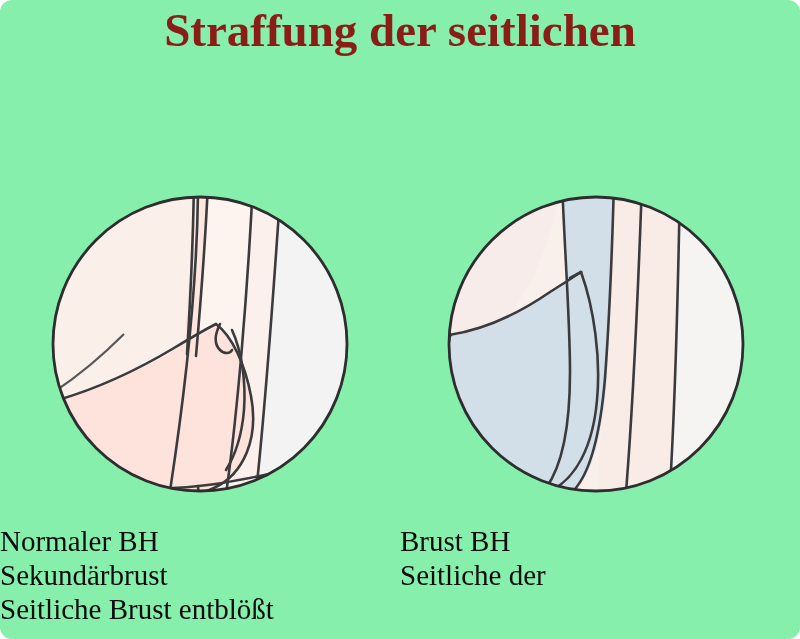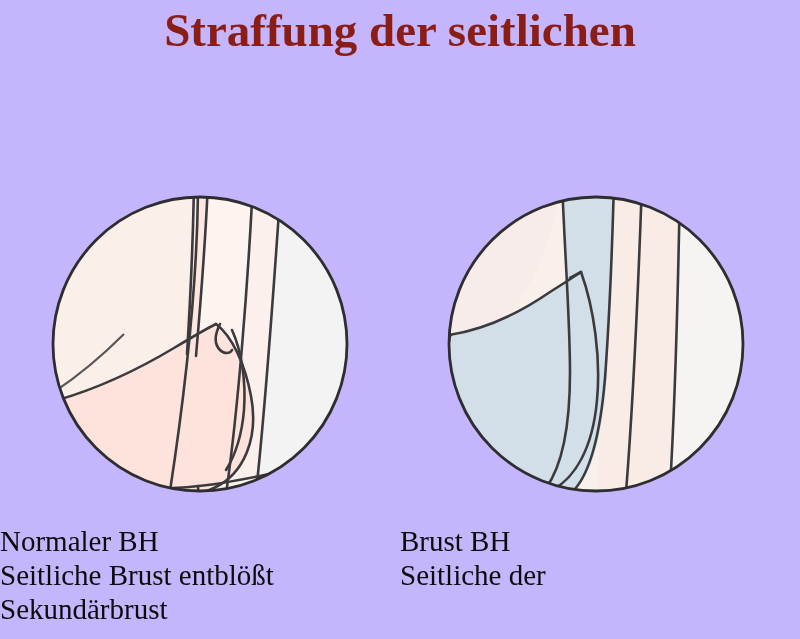--- a/index.html
+++ b/index.html
@@ -12,21 +12,22 @@
     height: 639px;
     overflow: hidden;
     font-family: "Liberation Serif", "DejaVu Serif", serif;
     position: relative;
   }
 
   #page {
     position: relative;
     width: 800px;
     height: 639px;
-    background: #c4b5fd;
+    background: #86efac;
+    border-radius: 12px;
   }
 
   
   #title {
     position: absolute;
     left: 0;
     top: 4px;
     width: 800px;
     text-align: center;
     color: #8b1d17;
@@ -224,22 +225,22 @@
         </g>
 
         <circle cx="152" cy="158" r="147" fill="none" stroke="#2e2e30" stroke-width="2.8"></circle>
       </svg>
     </div>
 
   </div>
 
   <div class="caption" id="caption-left">
     <span class="cline">Normaler BH</span>
+    <span class="cline">Sekundärbrust</span>
     <span class="cline">Seitliche Brust entblößt</span>
-    <span class="cline">Sekundärbrust</span>
   </div>
 
   <div class="caption" id="caption-right">
     <span class="cline">Brust BH</span>
     <span class="cline">Seitliche der</span>
   </div>
 
 </div>
 
 </body></html>

